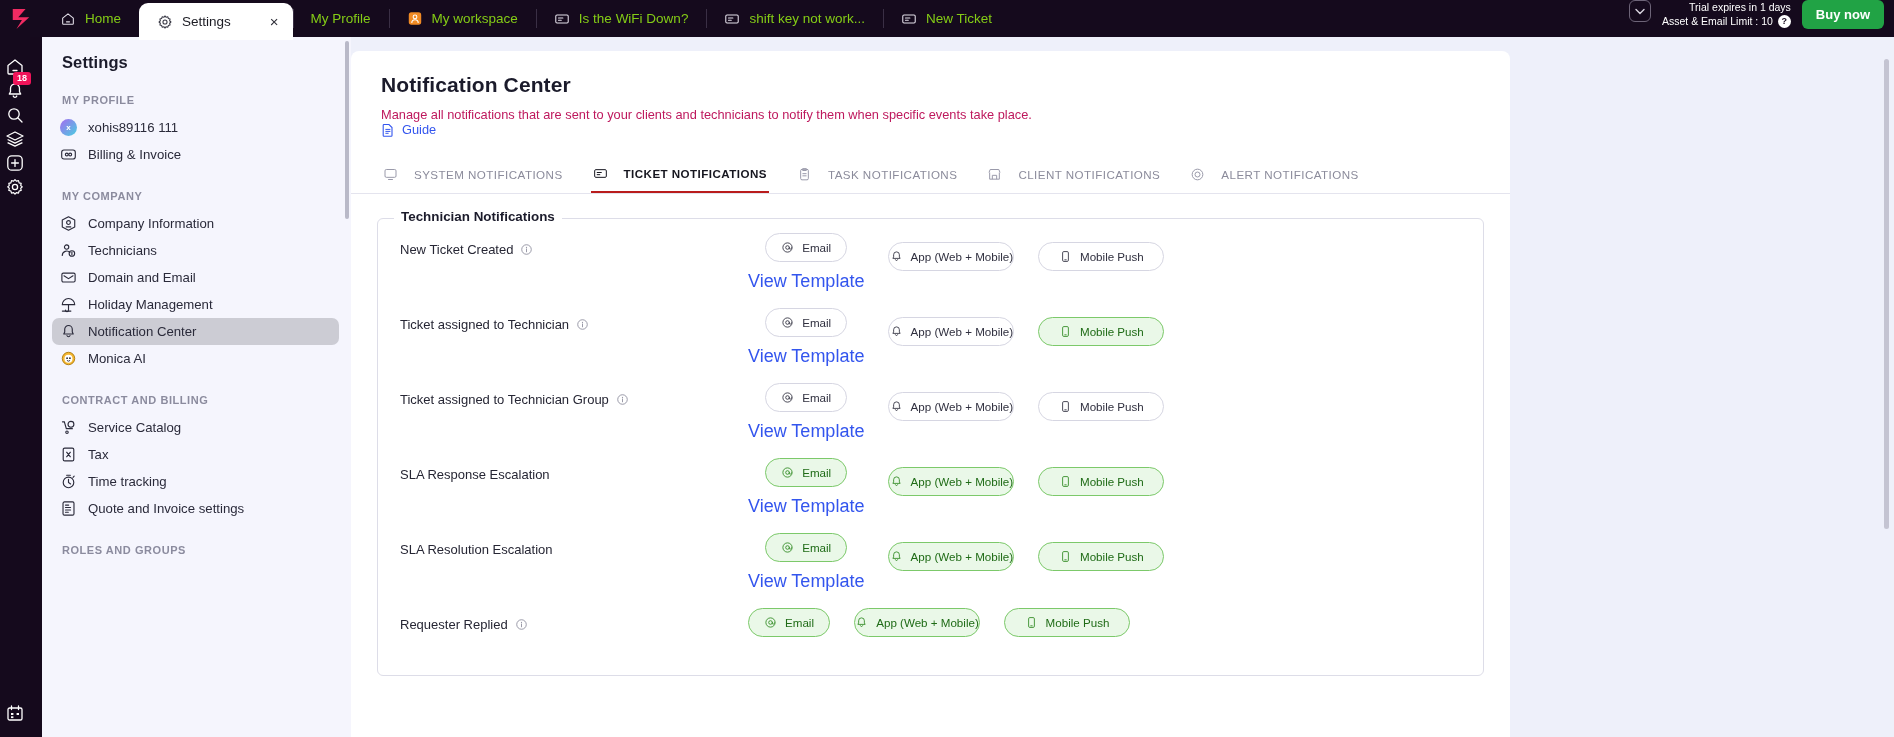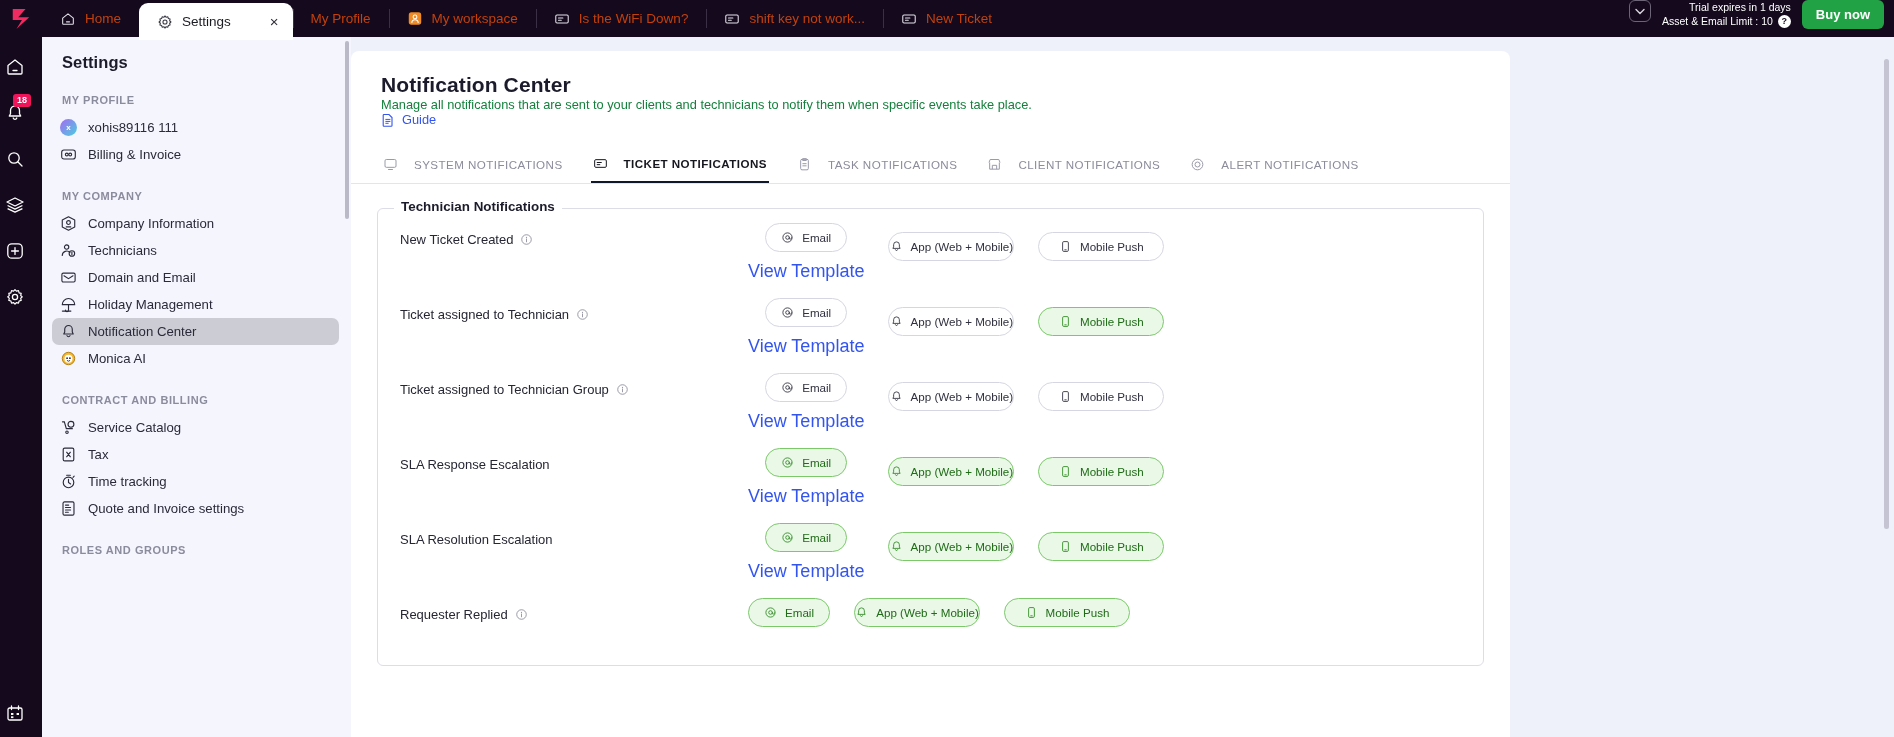--- a/index.html
+++ b/index.html
@@ -15,21 +15,21 @@
   #topbar {
     position: absolute; top: 0; left: 0; width: 1894px; height: 37px;
     background: #150a1d; display: flex; align-items: stretch; z-index: 40;
   }
   #logo-cell { width: 42px; height: 37px; display: flex; align-items: center; justify-content: center; }
   .logo-mark { width: 22px; height: 24px; }
 
   .tabstrip { display: flex; align-items: stretch; height: 37px; flex: 1; position: relative; }
   .tab {
     display: flex; align-items: center; gap: 9px; padding: 0 18px;
-    color: #c2410c; font-size: 13.5px; white-space: nowrap; height: 37px;
+    color: #84cc16; font-size: 13.5px; white-space: nowrap; height: 37px;
     position: relative;
   }
   .tab + .tab::before {
     content: ""; position: absolute; left: 0; top: 9px; bottom: 9px; width: 1px;
     background: #3a2f45;
   }
   .tab.active {
     background: #ffffff; color: #1b1b23; border-radius: 9px 9px 0 0;
     padding-right: 14px; height: 37px; margin-top: 3px; z-index: 3;
   }
@@ -46,21 +46,21 @@
   .trial .row2 { display: flex; align-items: center; justify-content: flex-end; gap: 5px; }
   .qmark { width: 13px; height: 13px; border-radius: 50%; background: #ffffff; color: #15091c;
            font-size: 9px; font-weight: bold; display: inline-flex; align-items: center; justify-content: center; }
   .buy-btn { background: #21a345; color: #fff; border: none; font-size: 13px; font-weight: 600;
              padding: 7px 14px; border-radius: 6px; cursor: pointer; }
 
   
   #rail {
     position: absolute; left: 0; top: 37px; width: 30px; height: 700px;
     background: #150a1d; display: flex; flex-direction: column; align-items: center;
-    padding-top: 18px; gap: 22px; z-index: 30;
+    padding-top: 18px; z-index: 30;
   }
   .rail-ico { width: 24px; height: 24px; color: #ffffff; position: relative; display: flex;
               align-items: center; justify-content: center; }
   .rail-badge {
     position: absolute; top: -7px; left: 10px; background: #f0145a; color: #fff;
     font-size: 9px; font-weight: 700; border-radius: 3px; padding: 1px 4px; line-height: 1.2;
   }
   .rail-spacer { flex: 1; }
   .rail-bottom { margin-bottom: 12px; }
 
@@ -86,29 +86,29 @@
 
   
   #main { position: absolute; left: 351px; top: 37px; width: 1543px; height: 700px;
           background: #eef0fa; overflow: hidden; }
   #card {
     position: absolute; left: 0; top: 14px; width: 1159px; min-height: 700px;
     background: #ffffff; border-radius: 8px 8px 0 0;
   }
   .card-head { padding: 22px 30px 0 30px; }
   .card-title { font-size: 21px; font-weight: 700; color: #1b1b2b; letter-spacing: .1px; }
-  .card-sub { font-size: 12.8px; color: #15803d; }
+  .card-sub { font-size: 12.8px; color: #be185d; margin-top: 10px; }
   .guide-link { display: flex; align-items: center; gap: 7px; color: #3355ee;
                 font-size: 12.8px; cursor: pointer; }
 
   .tabs-row { display: flex; align-items: center; gap: 26px; border-bottom: 1px solid #e4e4ee;
               margin-top: 18px; padding: 0 30px; }
   .ctab { display: flex; align-items: center; gap: 16px; padding: 11px 2px 10px 2px;
           font-size: 11.6px; letter-spacing: .45px; color: #8b8b9b; cursor: pointer; white-space: nowrap; }
-  .ctab.active { color: #16161f; font-weight: 700; border-bottom: 2px solid #0f172a; }
+  .ctab.active { color: #16161f; font-weight: 700; border-bottom: 2px solid #b91c1c; }
   .ctab .ct-ico { width: 15px; height: 15px; display: flex; align-items: center; justify-content: center; }
 
   
   .section {
     margin: 24px 26px 18px 26px; border: 1px solid #dddde8; border-radius: 6px;
     position: relative; padding: 0 0 14px 0;
   }
   .section-legend {
     position: absolute; top: -10px; left: 16px; background: #fff; padding: 0 7px;
     font-size: 13.4px; font-weight: 700; color: #1b1b2b;

